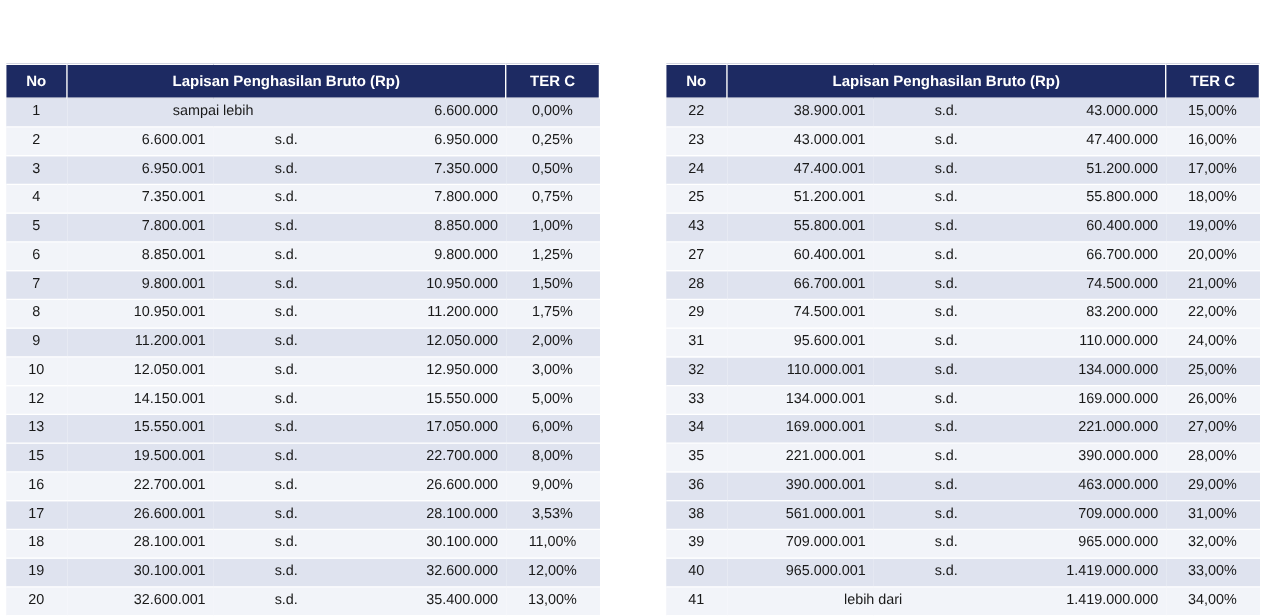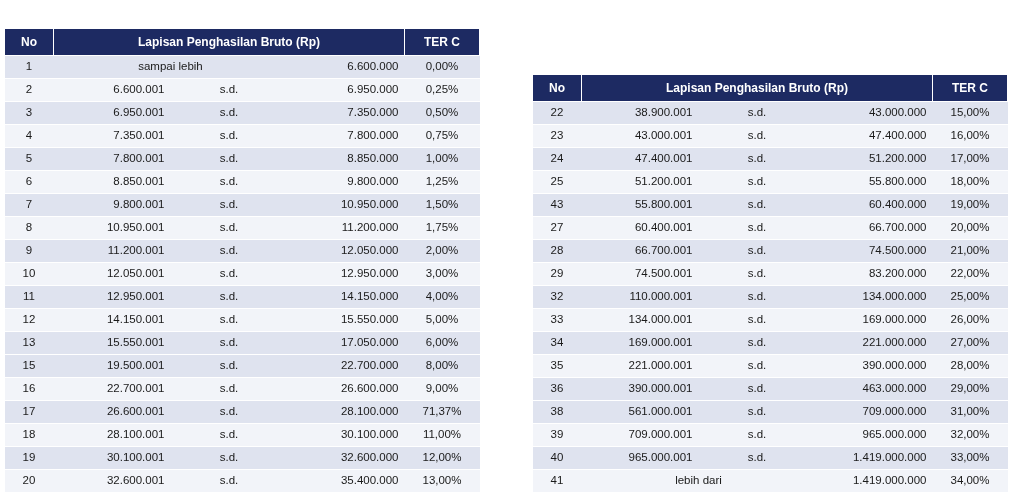--- a/index.html
+++ b/index.html
@@ -155,27 +155,20 @@
             <td class="c-right">12.050.000</td>
             <td class="c-ter ter-val">2,00%</td>
           </tr>
           <tr class="r-even">
             <td class="c-no">10</td>
             <td class="c-left">12.050.001</td>
             <td class="c-mid">s.d.</td>
             <td class="c-right">12.950.000</td>
             <td class="c-ter ter-val">3,00%</td>
           </tr>
-          <tr class="r-odd">
-            <td class="c-no">11</td>
-            <td class="c-left">12.950.001</td>
-            <td class="c-mid">s.d.</td>
-            <td class="c-right">14.150.000</td>
-            <td class="c-ter ter-val">4,00%</td>
-          </tr>
           <tr class="r-even">
             <td class="c-no">12</td>
             <td class="c-left">14.150.001</td>
             <td class="c-mid">s.d.</td>
             <td class="c-right">15.550.000</td>
             <td class="c-ter ter-val">5,00%</td>
           </tr>
           <tr class="r-odd">
             <td class="c-no">13</td>
             <td class="c-left">15.550.001</td>
@@ -195,21 +188,21 @@
             <td class="c-left">22.700.001</td>
             <td class="c-mid">s.d.</td>
             <td class="c-right">26.600.000</td>
             <td class="c-ter ter-val">9,00%</td>
           </tr>
           <tr class="r-odd">
             <td class="c-no">17</td>
             <td class="c-left">26.600.001</td>
             <td class="c-mid">s.d.</td>
             <td class="c-right">28.100.000</td>
-            <td class="c-ter ter-val">71,37%</td>
+            <td class="c-ter ter-val">3,53%</td>
           </tr>
           <tr class="r-even">
             <td class="c-no">18</td>
             <td class="c-left">28.100.001</td>
             <td class="c-mid">s.d.</td>
             <td class="c-right">30.100.000</td>
             <td class="c-ter ter-val">11,00%</td>
           </tr>
           <tr class="r-odd">
             <td class="c-no">19</td>
@@ -292,20 +285,27 @@
             <td class="c-right">74.500.000</td>
             <td class="c-ter ter-val">21,00%</td>
           </tr>
           <tr class="r-even">
             <td class="c-no">29</td>
             <td class="c-left">74.500.001</td>
             <td class="c-mid">s.d.</td>
             <td class="c-right">83.200.000</td>
             <td class="c-ter ter-val">22,00%</td>
           </tr>
+          <tr class="r-even">
+            <td class="c-no">31</td>
+            <td class="c-left">95.600.001</td>
+            <td class="c-mid">s.d.</td>
+            <td class="c-right">110.000.000</td>
+            <td class="c-ter ter-val">24,00%</td>
+          </tr>
           <tr class="r-odd">
             <td class="c-no">32</td>
             <td class="c-left">110.000.001</td>
             <td class="c-mid">s.d.</td>
             <td class="c-right">134.000.000</td>
             <td class="c-ter ter-val">25,00%</td>
           </tr>
           <tr class="r-even">
             <td class="c-no">33</td>
             <td class="c-left">134.000.001</td>

